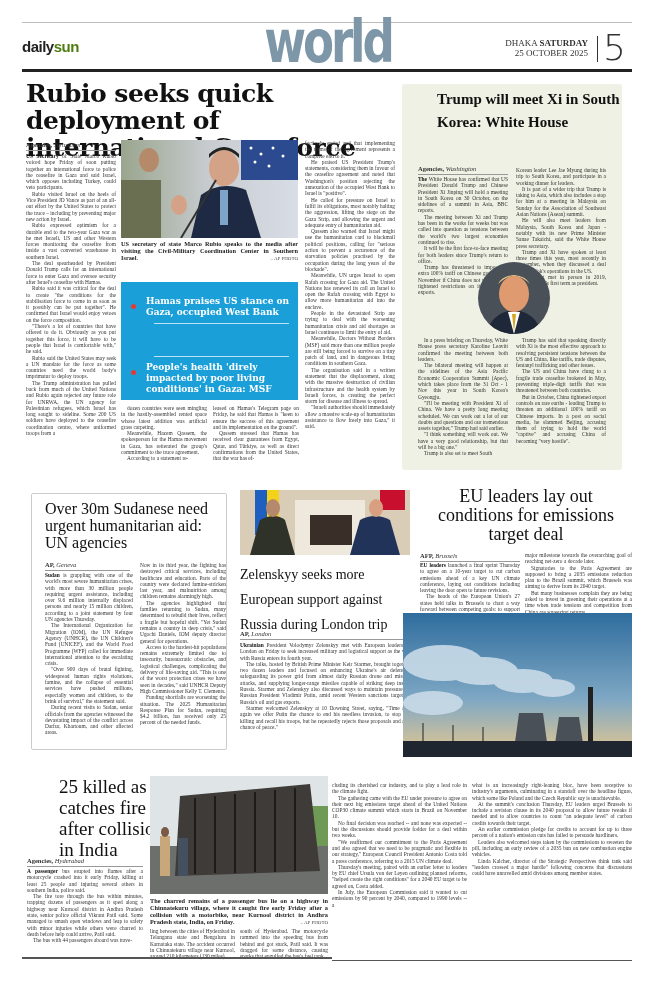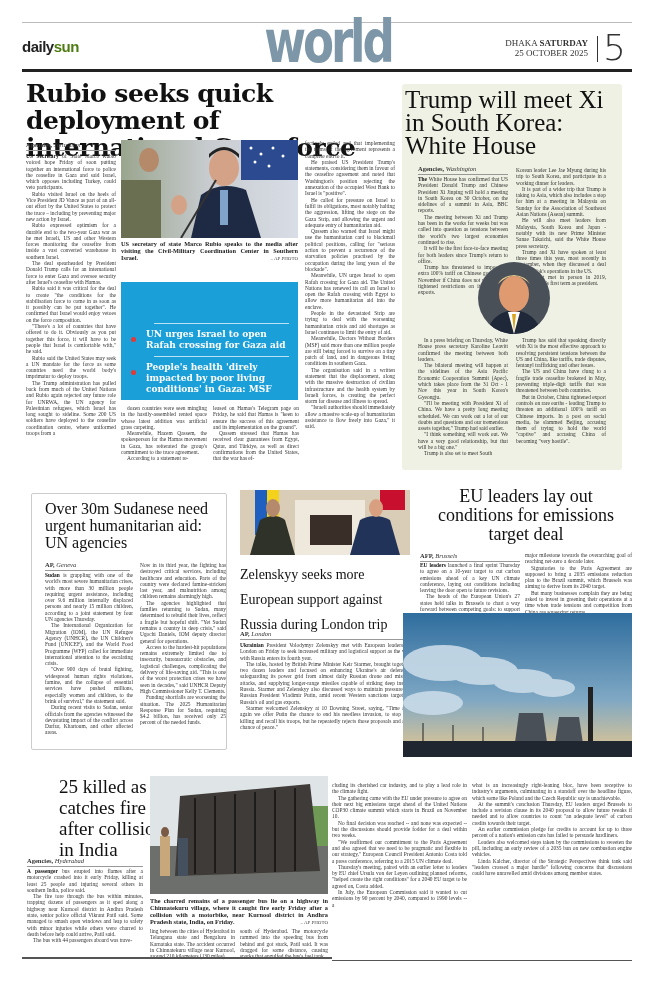--- a/index.html
+++ b/index.html
@@ -89,25 +89,25 @@
     <path d="M88 18 Q103 2 118 18 L118 14 Q103 0 88 14Z" fill="#222"></path>
     <rect x="99" y="50" width="8" height="35" fill="#7fa3c9"></rect>
     <line x1="95" y1="40" x2="60" y2="98" stroke="#333" stroke-width="2"></line>
     <ellipse cx="58" cy="65" rx="8" ry="10" fill="#d4a387"></ellipse>
   </svg>
 </div>
 <div class="abs cap" style="left:121px;top:240px;width:177px;">US secretary of state Marco Rubio speaks to the media after visiting the Civil-Military Coordination Center in Southern Israel.</div>
 <div class="abs credit" style="left:248px;top:256px;width:50px;">– AP PHOTO</div>
 
 <div class="abs blue-box">
+  <div class="blue-item" style="top:14px;">
+      <span class="dot"></span>
+      <span class="t">Hamas praises US stance on Gaza, occupied West Bank</span>
+    </div>
   <div class="blue-sep" style="top:41px;"></div>
-  <div class="blue-item" style="top:47px;">
-      <span class="dot"></span>
-      <span class="t">UN urges Israel to open Rafah crossing for Gaza aid</span>
-    </div>
   <div class="blue-sep" style="top:74px;"></div>
   <div class="blue-item" style="top:80px;">
       <span class="dot"></span>
       <span class="t">People's health 'direly impacted by poor living conditions' in Gaza: MSF</span>
     </div>
 </div>
 
 <div class="abs txt" style="left:121px;top:405px;width:86px;">
     <p>dozen countries were seen mingling in the hastily-assembled rented space whose latest addition was artificial grass carpeting.</p>
     <p>Meanwhile, Hazem Qassem, the spokesperson for the Hamas movement in Gaza, has reiterated the group's commitment to the truce agreement.</p>
@@ -123,21 +123,21 @@
     <p>He called for pressure on Israel to fulfil its obligations, most notably halting the aggression, lifting the siege on the Gaza Strip, and allowing the urgent and adequate entry of humanitarian aid.</p>
     <p>Qassem also warned that Israel might use the humanitarian card to blackmail political positions, calling for "serious action to prevent a recurrence of the starvation policies practised by the occupation during the long years of the blockade".</p>
     <p>Meanwhile, UN urges Israel to open Rafah crossing for Gaza aid. The United Nations has renewed its call on Israel to open the Rafah crossing with Egypt to allow more humanitarian aid into the enclave.</p>
     <p>People in the devastated Strip are trying to deal with the worsening humanitarian crisis and aid shortages as Israel continues to limit the entry of aid.</p>
     <p>Meanwhile, Doctors Without Borders (MSF) said more than one million people are still being forced to survive on a tiny patch of land, and in dangerous living conditions in southern Gaza.</p>
     <p>The organisation said in a written statement that the displacement, along with the massive destruction of civilian infrastructure and the health system by Israeli forces, is creating the perfect storm for disease and illness to spread.</p>
     <p>"Israeli authorities should immediately allow a massive scale-up of humanitarian assistance to flow freely into Gaza," it said.</p>
   </div>
 
 <div class="abs green-box"></div>
-<div class="abs hl" style="left:405px;top:88px;width:200px;font-size:25px;line-height:23px;">Trump will meet Xi in South Korea: White House</div>
+<div class="abs hl" style="left:437px;top:88px;width:200px;font-size:15px;line-height:23px;font-weight:bold;">Trump will meet Xi in South Korea: White House</div>
 <div class="abs byline" style="left:418px;top:165px;width:90px;"><span>Agencies,</span> <i>Washington</i></div>
 <div class="abs txt" style="left:418px;top:176px;width:90px;">
     <p class="first"><b>The </b>White House has confirmed that US President Donald Trump and Chinese President Xi Jinping will hold a meeting in South Korea on 30 October, on the sidelines of a summit in Asia, BBC reports.</p>
     <p>The meeting between Xi and Trump has been in the works for weeks but was called into question as tensions between the world's two largest economies continued to rise.</p>
     <p>It will be the first face-to-face meeting for both leaders since Trump's return to office.</p>
     <p>Trump has threatened to impose an extra 100% tariff on Chinese goods from November if China does not roll back its tightened restrictions on its rare earth exports.</p>
   </div>
 <div class="abs txt" style="left:418px;top:337px;width:90px;">
     <p>In a press briefing on Thursday, White House press secretary Karoline Leavitt confirmed the meeting between both leaders.</p>
     <p>The bilateral meeting will happen at the sidelines of the Asia Pacific Economic Cooperation Summit (Apec), which takes place from the 31 Oct - 1 Nov this year in South Korea's Gyeongju.</p>

